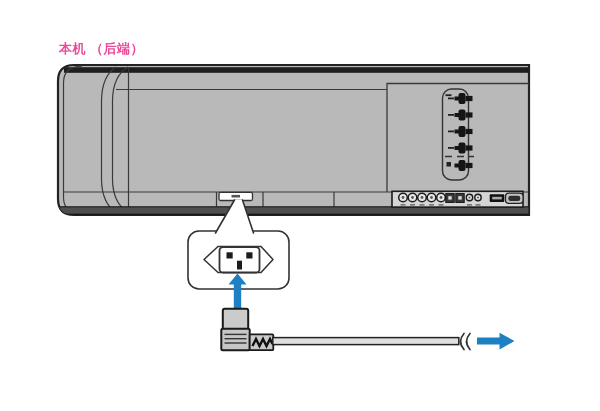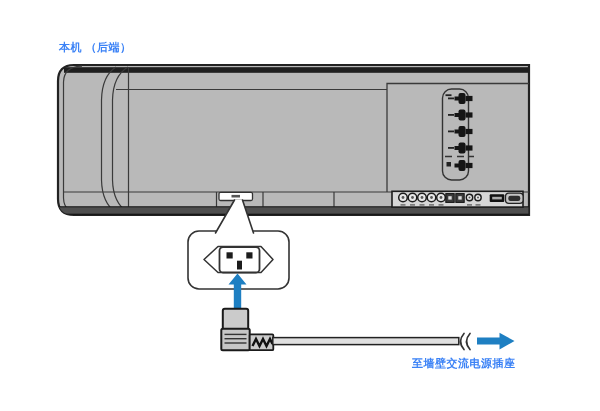--- a/index.html
+++ b/index.html
@@ -1,21 +1,21 @@
 <!DOCTYPE html>
 <html><head>
 <meta charset="utf-8">
 <style>
   html,body{margin:0;padding:0;background:#fff;}
   .stage{
     position:relative;width:600px;height:411px;background:#ffffff;overflow:hidden;
     font-family:"Liberation Sans","DejaVu Sans",sans-serif;
   }
   .label{
-    position:absolute;font-size:11px;font-weight:700;color:#3b82f6;
+    position:absolute;font-size:13px;font-weight:700;color:#ec4899;
     letter-spacing:0.5px;white-space:nowrap;
   }
   #title-label{left:59px;top:40px;}
   #caption-label{left:412px;top:356px;}
   svg{position:absolute;left:0;top:0;}
 </style>
 </head>
 <body>
 
 <div class="stage">
@@ -171,14 +171,13 @@
     </g>
     <rect x="272.8" y="337.6" width="186" height="7" fill="#e0e0e0" stroke="#222" stroke-width="1.5"></rect>
     <g>
       <path d="M464,333.5 q-7,8 0,16" fill="none" stroke="#333" stroke-width="1.7" stroke-linecap="round"></path>
       <path d="M470,333.5 q-7,8 0,16" fill="none" stroke="#333" stroke-width="1.7" stroke-linecap="round"></path>
     </g>
 
     <polygon points="477,337.6 499.5,337.6 499.5,332.8 514.5,341.1 499.5,349.4 499.5,344.6 477,344.6" fill="#1e7fc2"></polygon>
   </svg>
 
-  <div class="label" id="caption-label">至墙壁交流电源插座</div>
 </div>
 
 </body></html>

